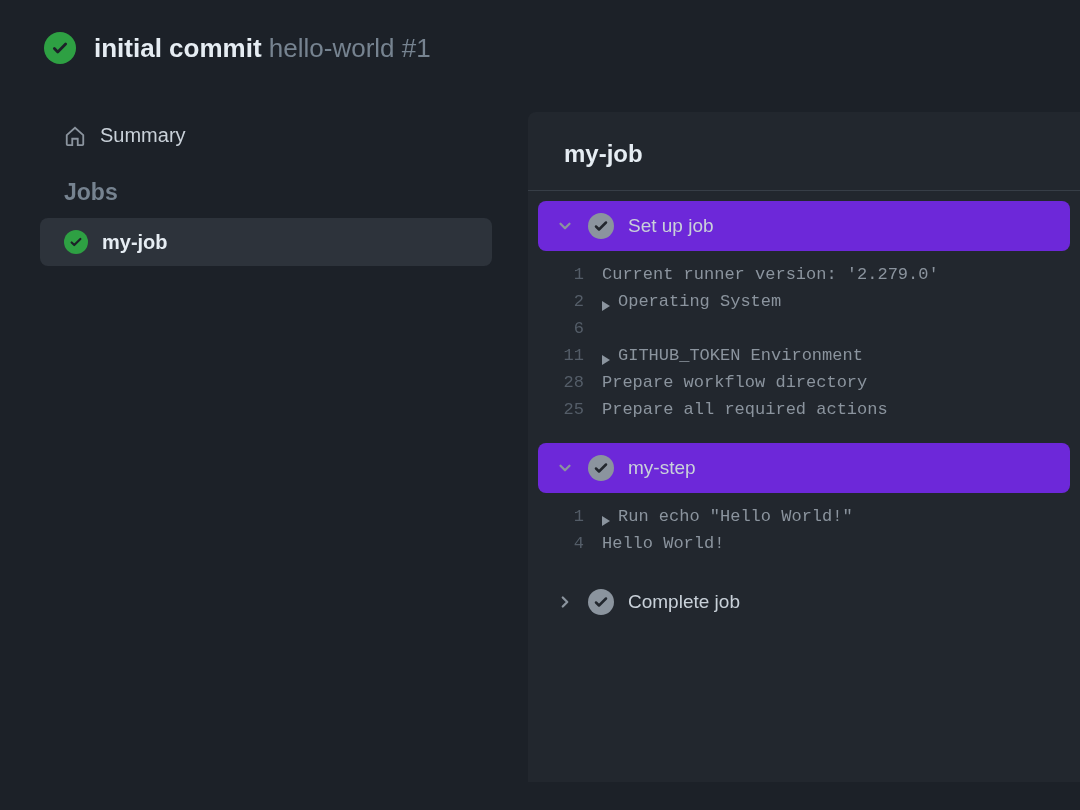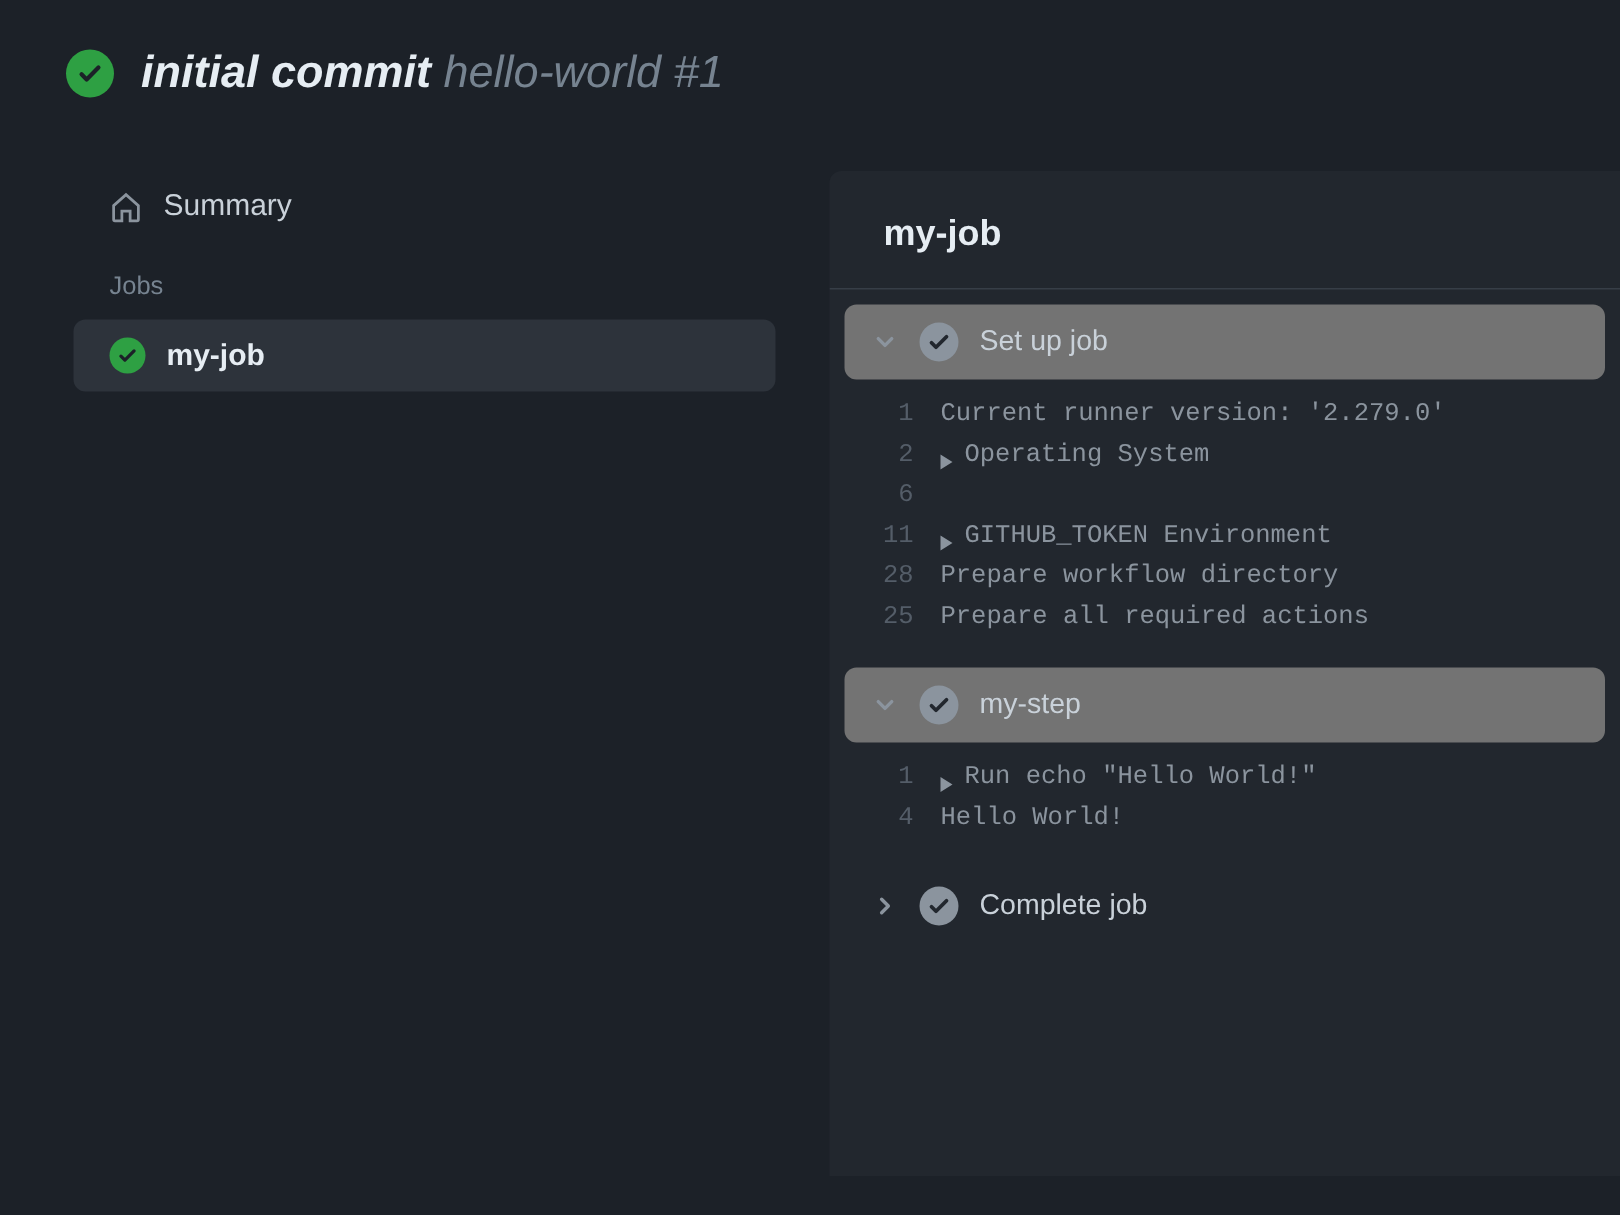--- a/index.html
+++ b/index.html
@@ -31,57 +31,55 @@
   .status-circle-grey {
     width: 26px; height: 26px; border-radius: 50%;
     background: #8b949e;
     display: flex; align-items: center; justify-content: center;
     flex-shrink: 0;
   }
   .check-lg { width: 18px; height: 18px; }
   .check-sm { width: 14px; height: 14px; }
   .check-grey { width: 16px; height: 16px; }
   .title-line {
-    font-size: 30px;
+    font-size: 26px;
     font-weight: 700;
     color: #e6edf3;
-    font-style: italic;
   }
   .title-sub {
     font-weight: 500;
     color: #768390;
   }
   .layout {
     display: flex;
     margin-top: 48px;
     gap: 36px;
   }
   .sidebar {
     width: 492px;
-    padding-left: 24px;
-    margin-left: 25px;
+    padding-left: 40px;
   }
   .sidebar-item {
     display: flex;
     align-items: center;
     gap: 14px;
     padding: 12px 24px;
     border-radius: 8px;
     font-size: 20px;
     color: #c9d1d9;
     cursor: pointer;
   }
   .sidebar-item.active {
     background: #2d333b;
     font-weight: 600;
     color: #e6edf3;
   }
   .sidebar-heading {
-    font-size: 17px;
-    font-weight: 400;
+    font-size: 23px;
+    font-weight: 700;
     color: #768390;
     padding: 20px 24px 12px 24px;
   }
   .home-icon { width: 22px; height: 22px; stroke: #8b949e; fill: none; stroke-width: 2; flex-shrink:0; }
   .main {
     flex: 1;
     background: #22272e;
     border-top-left-radius: 8px;
     min-height: 670px;
     overflow: hidden;
@@ -103,21 +101,21 @@
   .step-row {
     display: flex;
     align-items: center;
     gap: 14px;
     padding: 12px 18px;
     font-size: 19px;
     color: #c9d1d9;
     cursor: pointer;
   }
   .step-row.expanded {
-    background: #737373;
+    background: #6d28d9;
     border-radius: 8px;
     margin: 10px 10px 0 10px;
   }
   .step-row.collapsed-plain {
     margin: 10px 10px 0 10px;
   }
   .chevron {
     width: 18px; height: 18px;
     flex-shrink: 0;
   }

